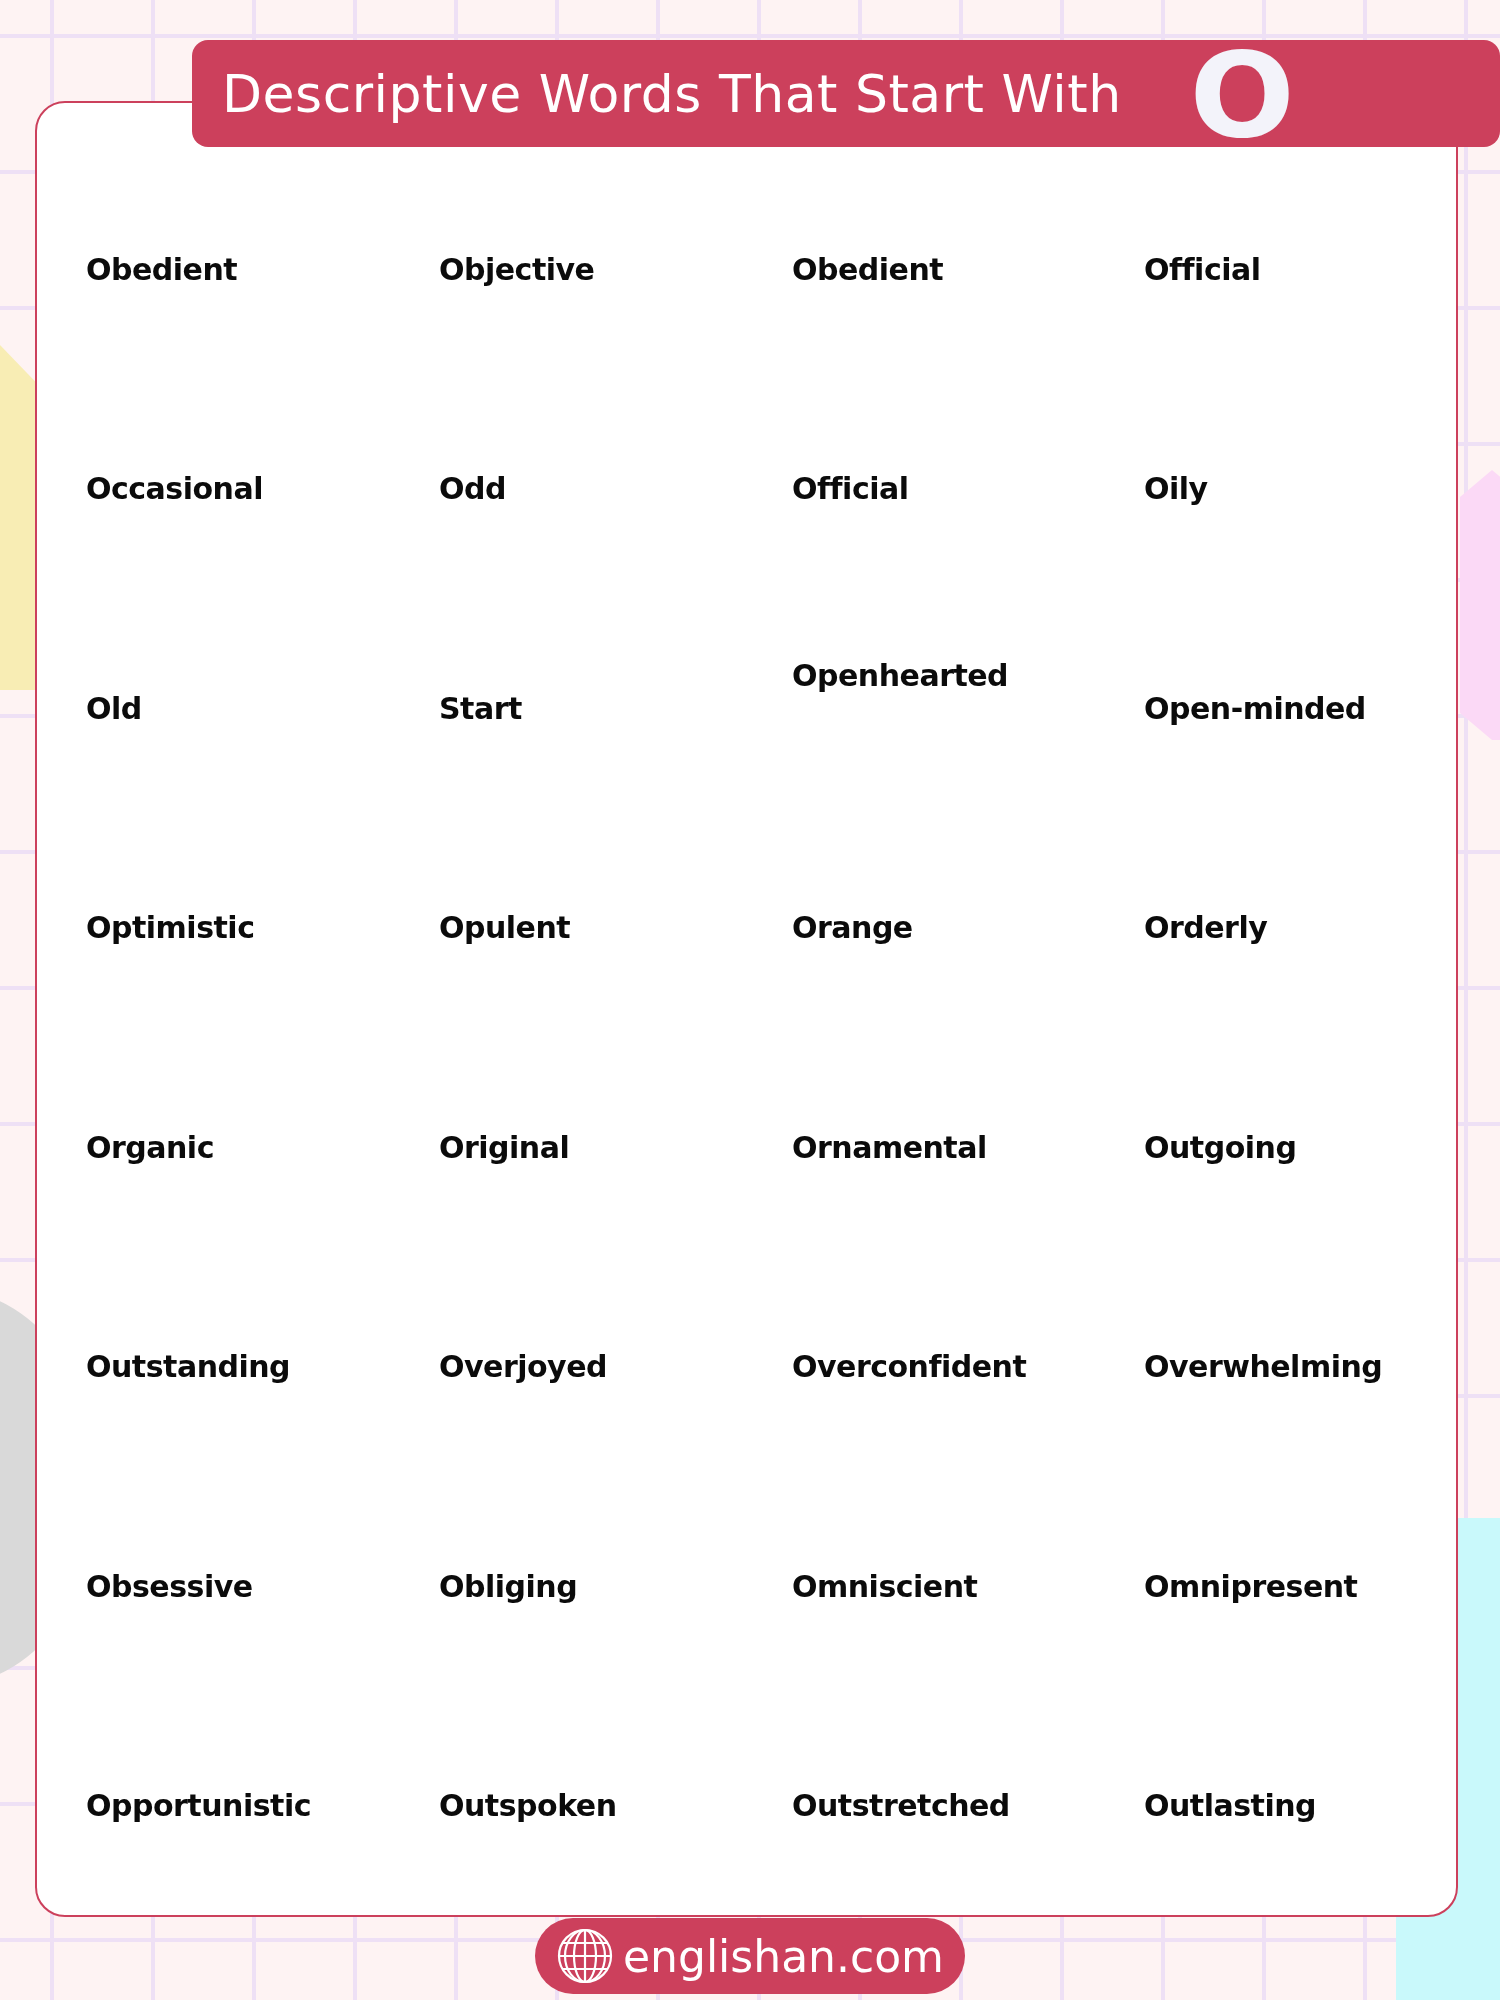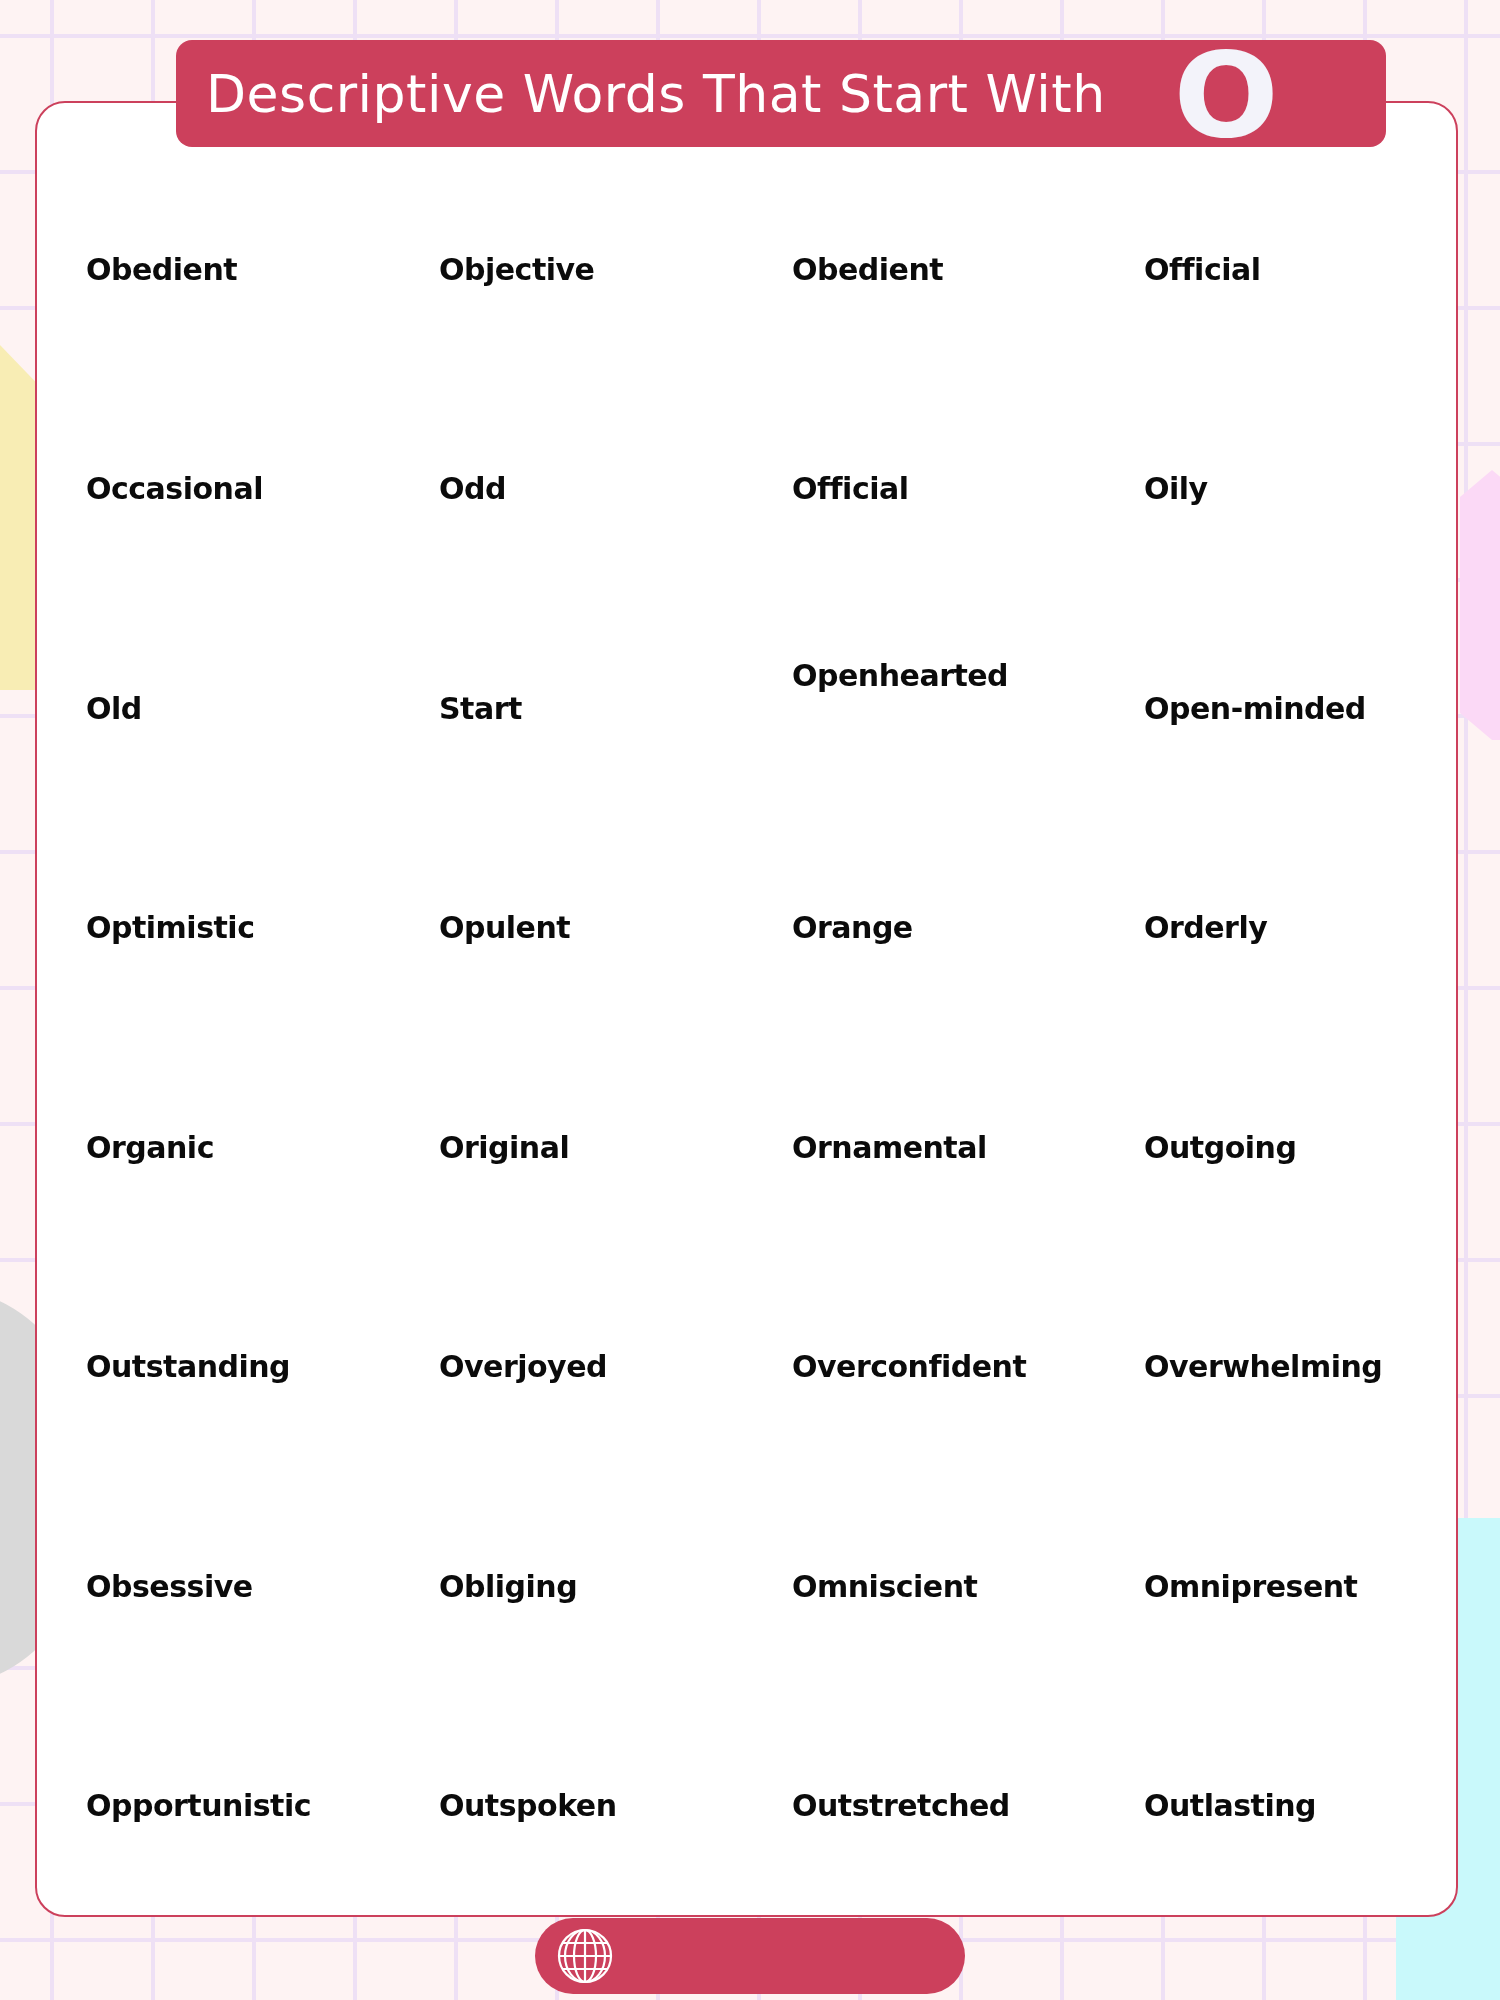--- a/index.html
+++ b/index.html
@@ -36,22 +36,22 @@
       background: #c9f9fb;
     }
     .card {
       position: absolute; left: 35px; top: 101px;
       width: 1419px; height: 1812px;
       background: #ffffff;
       border: 2.5px solid #cc405c;
       border-radius: 30px;
     }
     .banner {
-      position: absolute; left: 176px; top: 40px;
-      width: 1210px; height: 107px;
+      position: absolute; left: 192px; top: 40px;
+      width: 1308px; height: 107px;
       background: #cc405c; border-radius: 16px;
       display: flex; align-items: center;
     }
     .banner-title {
       margin-left: 30px;
       color: #ffffff;
       font-family: "DejaVu Sans", sans-serif;
       font-size: 52px; font-weight: normal; letter-spacing: 0.5px;
       white-space: nowrap;
     }
@@ -149,13 +149,14 @@
 <div class="footer-pill">
   <svg class="globe" viewBox="0 0 60 60" fill="none" stroke="#ffffff" stroke-width="2.2">
     <circle cx="30" cy="30" r="26"></circle>
     <ellipse cx="30" cy="30" rx="11" ry="26"></ellipse>
     <ellipse cx="30" cy="30" rx="20" ry="26"></ellipse>
     <line x1="30" y1="4" x2="30" y2="56"></line>
     <line x1="4" y1="30" x2="56" y2="30"></line>
     <line x1="8" y1="17" x2="52" y2="17"></line>
     <line x1="8" y1="43" x2="52" y2="43"></line>
   </svg>
+  <span class="footer-text">englishan.com</span>
 </div>
 
 </body></html>

